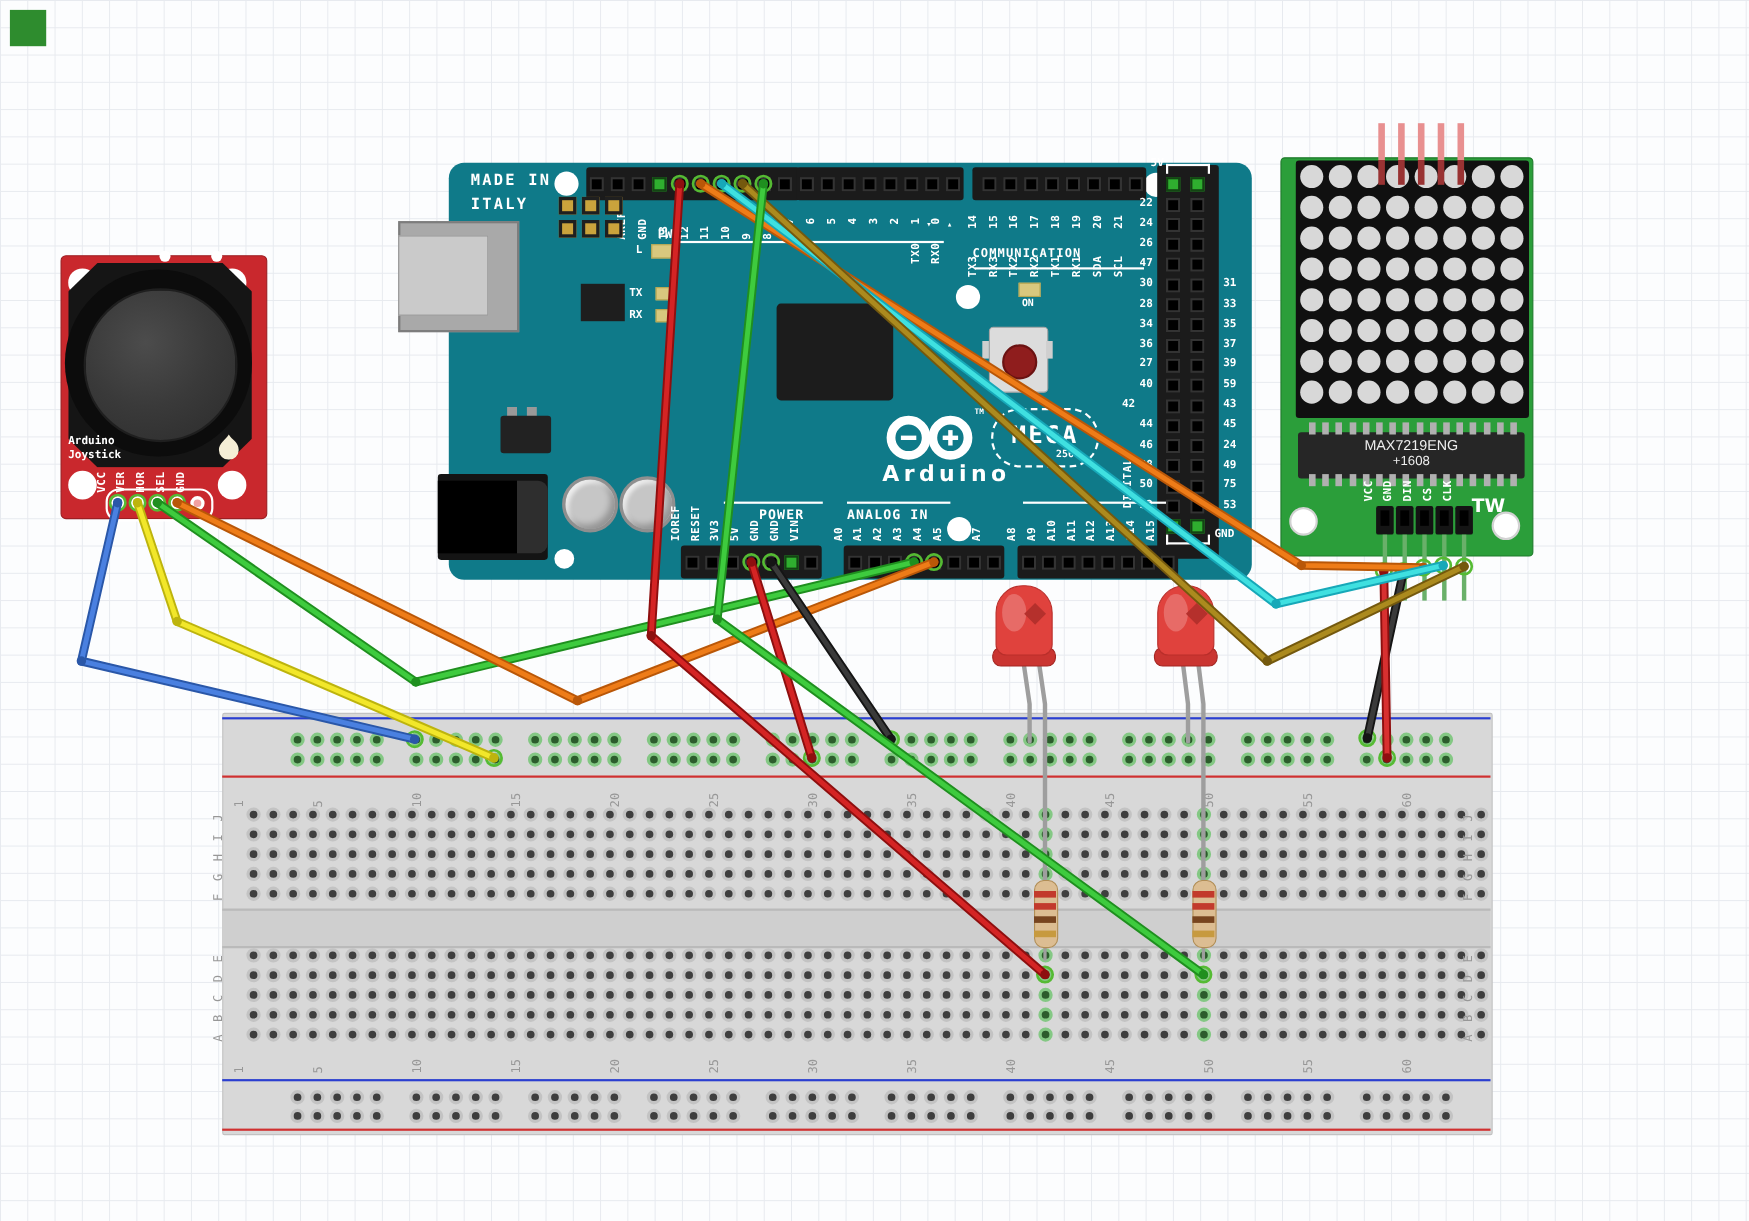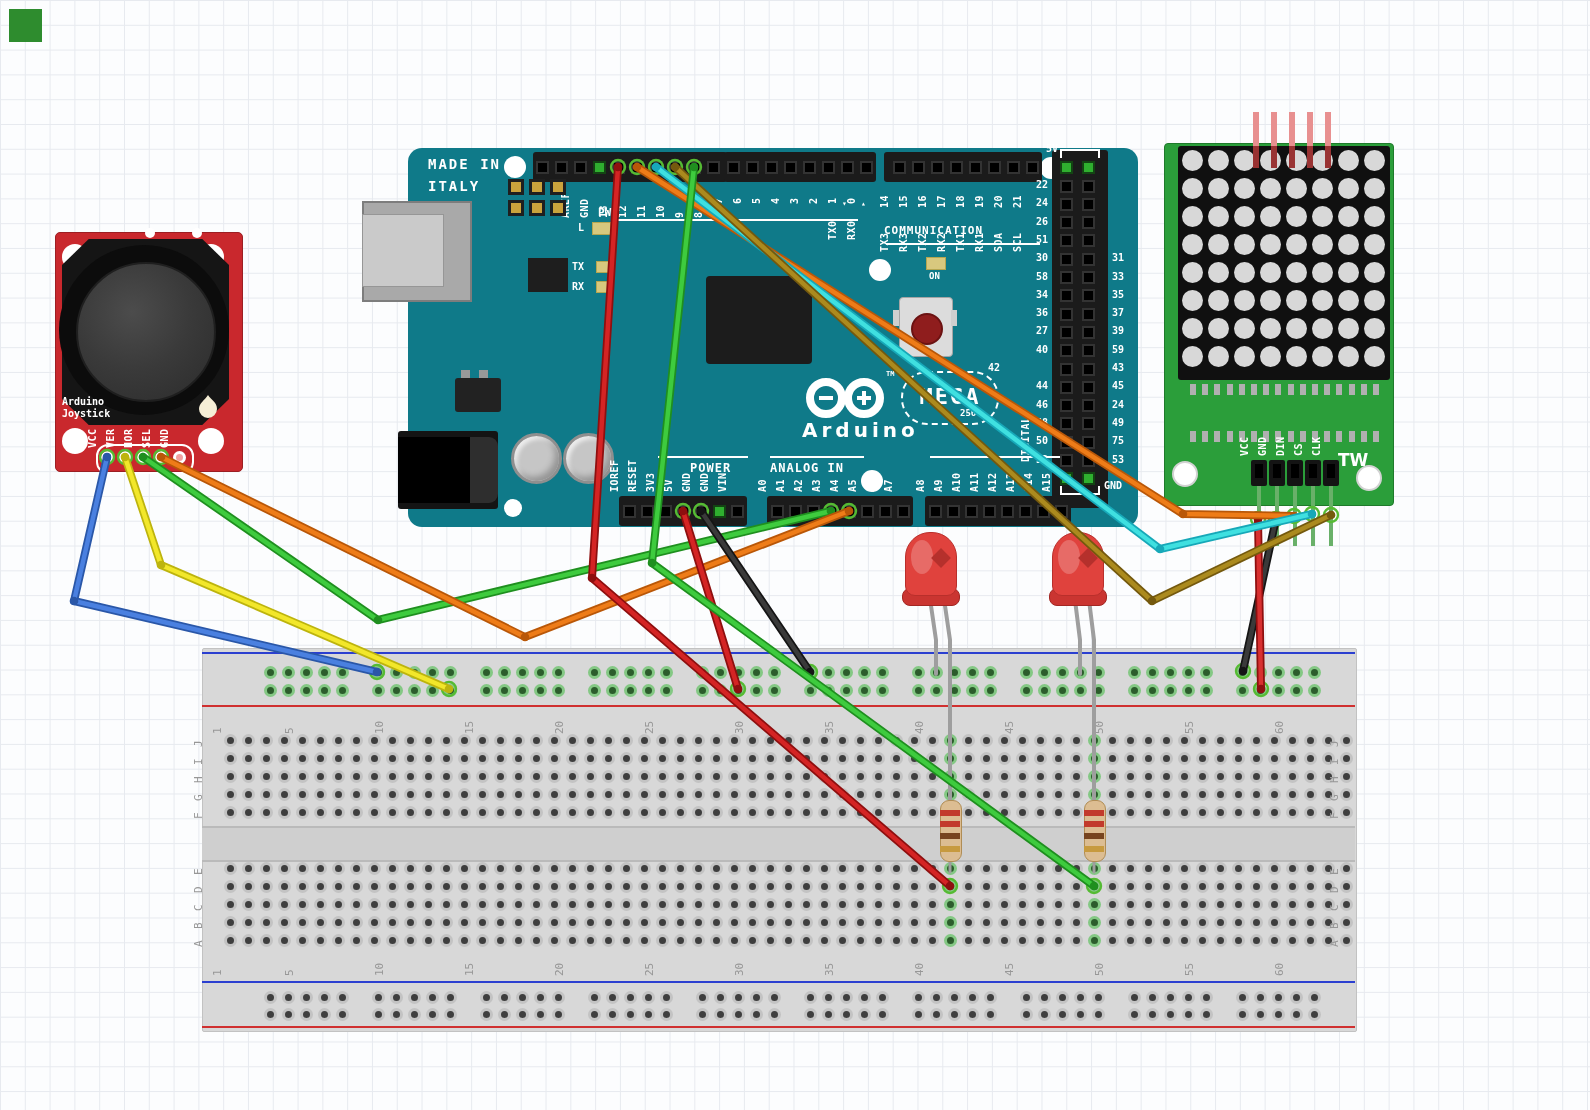--- a/index.html
+++ b/index.html
@@ -125,20 +125,24 @@
   </div>
   <span class="blab" style="left:960px;top:408px;font-size:9px;">256</span>
 
   <span class="blab" style="left:1046px;top:143px;">5V</span>
   <div class="abs" style="left:1060px;top:149px;width:36px;height:7px;border:2px solid #fff;border-bottom:none;"></div>
   <span class="blab" style="left:1104px;top:480px;">GND</span>
   <div class="abs" style="left:1060px;top:486px;width:36px;height:7px;border:2px solid #fff;border-top:none;"></div>
 
   <div class="abs" style="left:1164px;top:143px;width:228px;height:361px;background:#2b9e3a;border:1px solid #1f7a2b;border-radius:4px;"></div>
   <div class="abs" style="left:1178px;top:146px;width:212px;height:234px;background:#101010;border-radius:3px;"></div>
+  <div class="abs" style="left:1180px;top:393px;width:206px;height:42px;background:#262626;border-radius:3px;text-align:center;">
+    <div style="font:13px 'Liberation Sans',sans-serif;color:#eee;margin-top:4px;">MAX7219ENG</div>
+    <div style="font:12px 'Liberation Sans',sans-serif;color:#eee;">+1608</div>
+  </div>
   <div class="abs" style="left:1172px;top:461px;width:22px;height:22px;border-radius:50%;background:#fff;border:2px solid #d2d2d2;"></div>
   <div class="abs" style="left:1356px;top:465px;width:22px;height:22px;border-radius:50%;background:#fff;border:2px solid #d2d2d2;"></div>
   <span class="blab" style="left:1338px;top:450px;font:bold 17px 'DejaVu Sans',sans-serif;">TW</span>
 
   <svg id="legs" width="1590" height="1110" style="z-index:20;pointer-events:none;">
       <polyline points="929,592 936,640 936,674" fill="none" stroke="#9e9e9e" stroke-width="4" stroke-linecap="round" stroke-linejoin="round"></polyline>
       <polyline points="943,592 950,640 950,800" fill="none" stroke="#9e9e9e" stroke-width="4" stroke-linecap="round" stroke-linejoin="round"></polyline>
       <polyline points="1074,592 1080,640 1080,674" fill="none" stroke="#9e9e9e" stroke-width="4" stroke-linecap="round" stroke-linejoin="round"></polyline>
       <polyline points="1088,592 1094,640 1094,800" fill="none" stroke="#9e9e9e" stroke-width="4" stroke-linecap="round" stroke-linejoin="round"></polyline>
       <polyline points="950,856 950,872" fill="none" stroke="#9e9e9e" stroke-width="3" stroke-linecap="round" stroke-linejoin="round"></polyline>
@@ -1252,48 +1256,48 @@
     <div class="psq" style="left: 1081.5px; top: 179.5px;"></div>
     <div class="blab" style="left: 1020px; top: 179px; width: 28px; text-align: right;">22</div>
     <div class="psq" style="left: 1059.5px; top: 197.8px;"></div>
     <div class="psq" style="left: 1081.5px; top: 197.8px;"></div>
     <div class="blab" style="left: 1020px; top: 197.3px; width: 28px; text-align: right;">24</div>
     <div class="psq" style="left: 1059.5px; top: 216.1px;"></div>
     <div class="psq" style="left: 1081.5px; top: 216.1px;"></div>
     <div class="blab" style="left: 1020px; top: 215.6px; width: 28px; text-align: right;">26</div>
     <div class="psq" style="left: 1059.5px; top: 234.4px;"></div>
     <div class="psq" style="left: 1081.5px; top: 234.4px;"></div>
-    <div class="blab" style="left: 1020px; top: 233.9px; width: 28px; text-align: right;">51</div>
+    <div class="blab" style="left: 1020px; top: 233.9px; width: 28px; text-align: right;">47</div>
     <div class="psq" style="left: 1059.5px; top: 252.7px;"></div>
     <div class="psq" style="left: 1081.5px; top: 252.7px;"></div>
     <div class="blab" style="left: 1020px; top: 252.2px; width: 28px; text-align: right;">30</div>
     <div class="blab" style="left: 1112px; top: 252.2px;">31</div>
     <div class="psq" style="left: 1059.5px; top: 271px;"></div>
     <div class="psq" style="left: 1081.5px; top: 271px;"></div>
-    <div class="blab" style="left: 1020px; top: 270.5px; width: 28px; text-align: right;">58</div>
+    <div class="blab" style="left: 1020px; top: 270.5px; width: 28px; text-align: right;">28</div>
     <div class="blab" style="left: 1112px; top: 270.5px;">33</div>
     <div class="psq" style="left: 1059.5px; top: 289.3px;"></div>
     <div class="psq" style="left: 1081.5px; top: 289.3px;"></div>
     <div class="blab" style="left: 1020px; top: 288.8px; width: 28px; text-align: right;">34</div>
     <div class="blab" style="left: 1112px; top: 288.8px;">35</div>
     <div class="psq" style="left: 1059.5px; top: 307.6px;"></div>
     <div class="psq" style="left: 1081.5px; top: 307.6px;"></div>
     <div class="blab" style="left: 1020px; top: 307.1px; width: 28px; text-align: right;">36</div>
     <div class="blab" style="left: 1112px; top: 307.1px;">37</div>
     <div class="psq" style="left: 1059.5px; top: 325.9px;"></div>
     <div class="psq" style="left: 1081.5px; top: 325.9px;"></div>
     <div class="blab" style="left: 1020px; top: 325.4px; width: 28px; text-align: right;">27</div>
     <div class="blab" style="left: 1112px; top: 325.4px;">39</div>
     <div class="psq" style="left: 1059.5px; top: 344.2px;"></div>
     <div class="psq" style="left: 1081.5px; top: 344.2px;"></div>
     <div class="blab" style="left: 1020px; top: 343.7px; width: 28px; text-align: right;">40</div>
     <div class="blab" style="left: 1112px; top: 343.7px;">59</div>
     <div class="psq" style="left: 1059.5px; top: 362.5px;"></div>
     <div class="psq" style="left: 1081.5px; top: 362.5px;"></div>
-    <div class="blab" style="left: 972px; top: 362px; width: 28px; text-align: right;">42</div>
+    <div class="blab" style="left: 1020px; top: 362px; width: 28px; ">42</div>
     <div class="blab" style="left: 1112px; top: 362px;">43</div>
     <div class="psq" style="left: 1059.5px; top: 380.8px;"></div>
     <div class="psq" style="left: 1081.5px; top: 380.8px;"></div>
     <div class="blab" style="left: 1020px; top: 380.3px; width: 28px; text-align: right;">44</div>
     <div class="blab" style="left: 1112px; top: 380.3px;">45</div>
     <div class="psq" style="left: 1059.5px; top: 399.1px;"></div>
     <div class="psq" style="left: 1081.5px; top: 399.1px;"></div>
     <div class="blab" style="left: 1020px; top: 398.6px; width: 28px; text-align: right;">46</div>
     <div class="blab" style="left: 1112px; top: 398.6px;">24</div>
     <div class="psq" style="left: 1059.5px; top: 417.4px;"></div>

